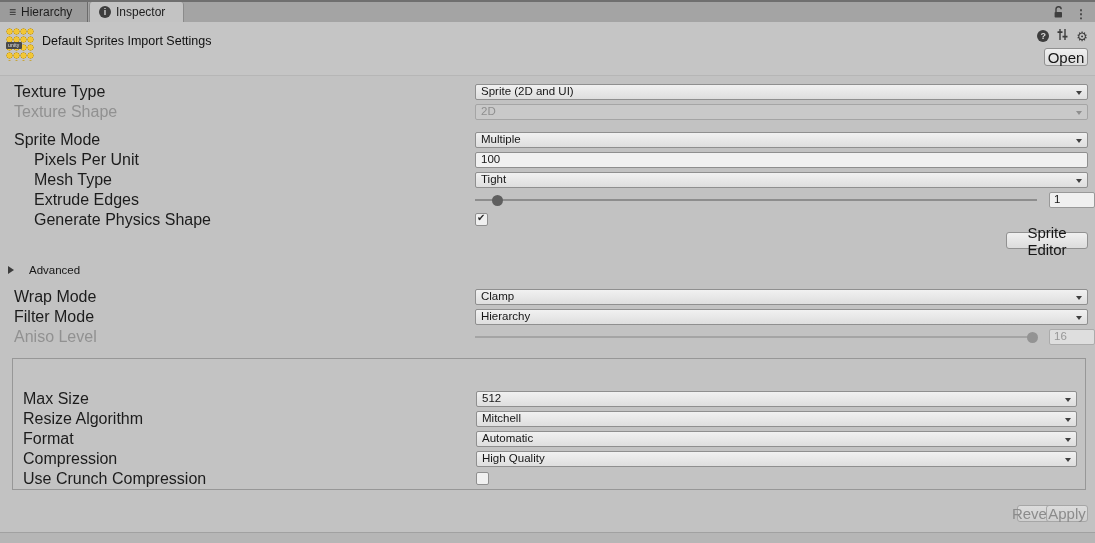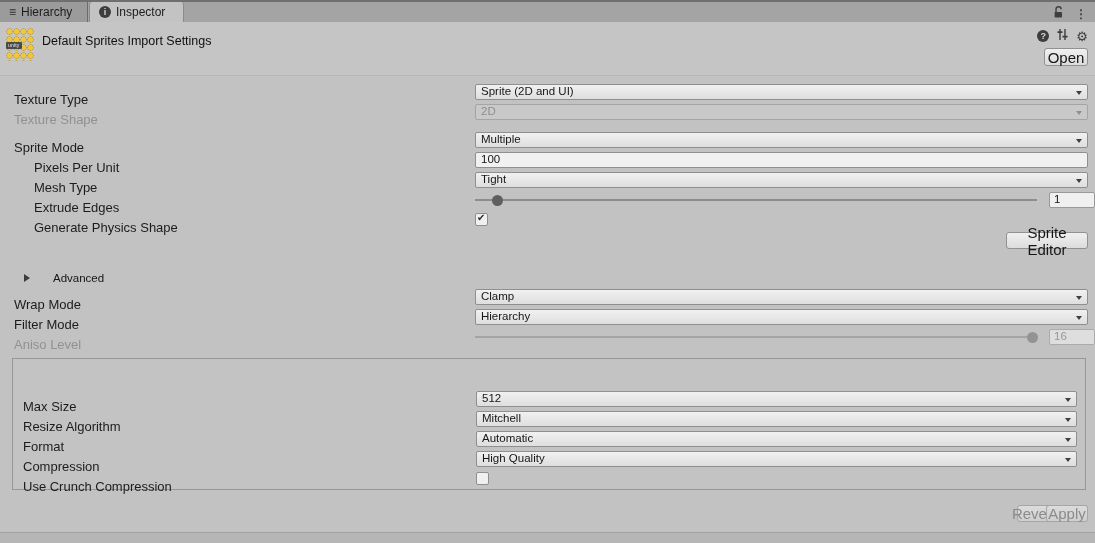--- a/index.html
+++ b/index.html
@@ -31,21 +31,21 @@
   .unity-badge { position:absolute; left:0px; top:14px; background:#4a4a4a; color:#e9e9e9;
     font-size:5px; line-height:7px; padding:0 2px; border-radius:1px; letter-spacing:0.2px; }
   .title { position:absolute; left:42px; top:12px; font-size:12.5px; color:#101010; }
   .header-icons { position:absolute; right:7px; top:5px; display:flex; gap:7px; align-items:center; }
   .help-icon { width:12px; height:12px; border-radius:50%; background:#3d3d3d; color:#dadada;
     font-size:9px; font-weight:bold; text-align:center; line-height:12px; }
   .gear-icon { font-size:13px; color:#3d3d3d; line-height:13px; }
   .open-btn { position:absolute; right:7px; top:26px; width:44px; height:18px; }
   
   .frow { position:absolute; left:0; right:0; height:16px; }
-  .flabel { position:absolute; left:14px; top:8px; font-size:13px; line-height:16px;
+  .flabel { position:absolute; left:14px; top:0; font-size:16px; line-height:16px;
     color:#1c1c1c; white-space:nowrap; }
   .flabel.indent { left:34px; }
   .flabel.disabled { color:#919191; }
   .fctrl { position:absolute; left:475px; right:7px; top:0; height:16px; }
   .dd, .tf { box-sizing:border-box; height:16px; width:100%;
     background:linear-gradient(#f1f1f1,#dedede); border:1px solid #8f8f8f; border-radius:2px;
     font-size:11.5px; line-height:13px; color:#161616; padding:0 16px 0 5px;
     position:relative; white-space:nowrap; overflow:hidden; }
   .tf { background:#f1f1f1; padding-right:5px; }
   .dd::after { content:""; position:absolute; right:5px; top:6px; width:0; height:0;
@@ -62,22 +62,22 @@
     background:#f0f0f0; border:1px solid #999; border-radius:2px; font-size:11.5px;
     line-height:13px; padding:0 4px; color:#161616; }
   .numf.disabled { background:#dedede; border-color:#ababab; color:#979797; }
   .cb { position:absolute; left:475px; top:1px; width:13px; height:13px; box-sizing:border-box;
     background:#f0f0f0; border:1px solid #8f8f8f; border-radius:2px; }
   .cb.checked::after { content:"\2714"; position:absolute; left:1px; top:-2px;
     font-size:10px; color:#2b2b2b; }
   .btn { box-sizing:border-box; background:linear-gradient(#f0f0f0,#dcdcdc);
     border:1px solid #919191; border-radius:3px; font-size:15px; color:#161616;
     text-align:center; display:flex; align-items:center; justify-content:center; }
-  .foldout { position:absolute; left:24px; display:flex; align-items:center; gap:23px;
-    font-size:11.5px; color:#161616; height:16px;margin-top:8px; }
+  .foldout { position:absolute; left:8px; display:flex; align-items:center; gap:15px;
+    font-size:11.5px; color:#161616; height:16px; }
   .fold-tri { width:0; height:0; border-top:4px solid transparent;
     border-bottom:4px solid transparent; border-left:6px solid #3c3c3c; }
   
   .platform { position:absolute; left:12px; top:358px; width:1074px; height:132px;
     box-sizing:border-box; border:1px solid #979797; background:#c3c3c3; }
   .ptabs { position:absolute; top:0; left:0; right:0; height:23px; display:flex; }
   .ptab-default { width:541px; background:#cccccc; border-right:1px solid #979797;
     box-sizing:border-box; display:flex; align-items:center; justify-content:center;
     font-size:11.5px; color:#111; }
   .ptab-monitor { flex:1; background:#a6a6a6; border-bottom:1px solid #979797;

